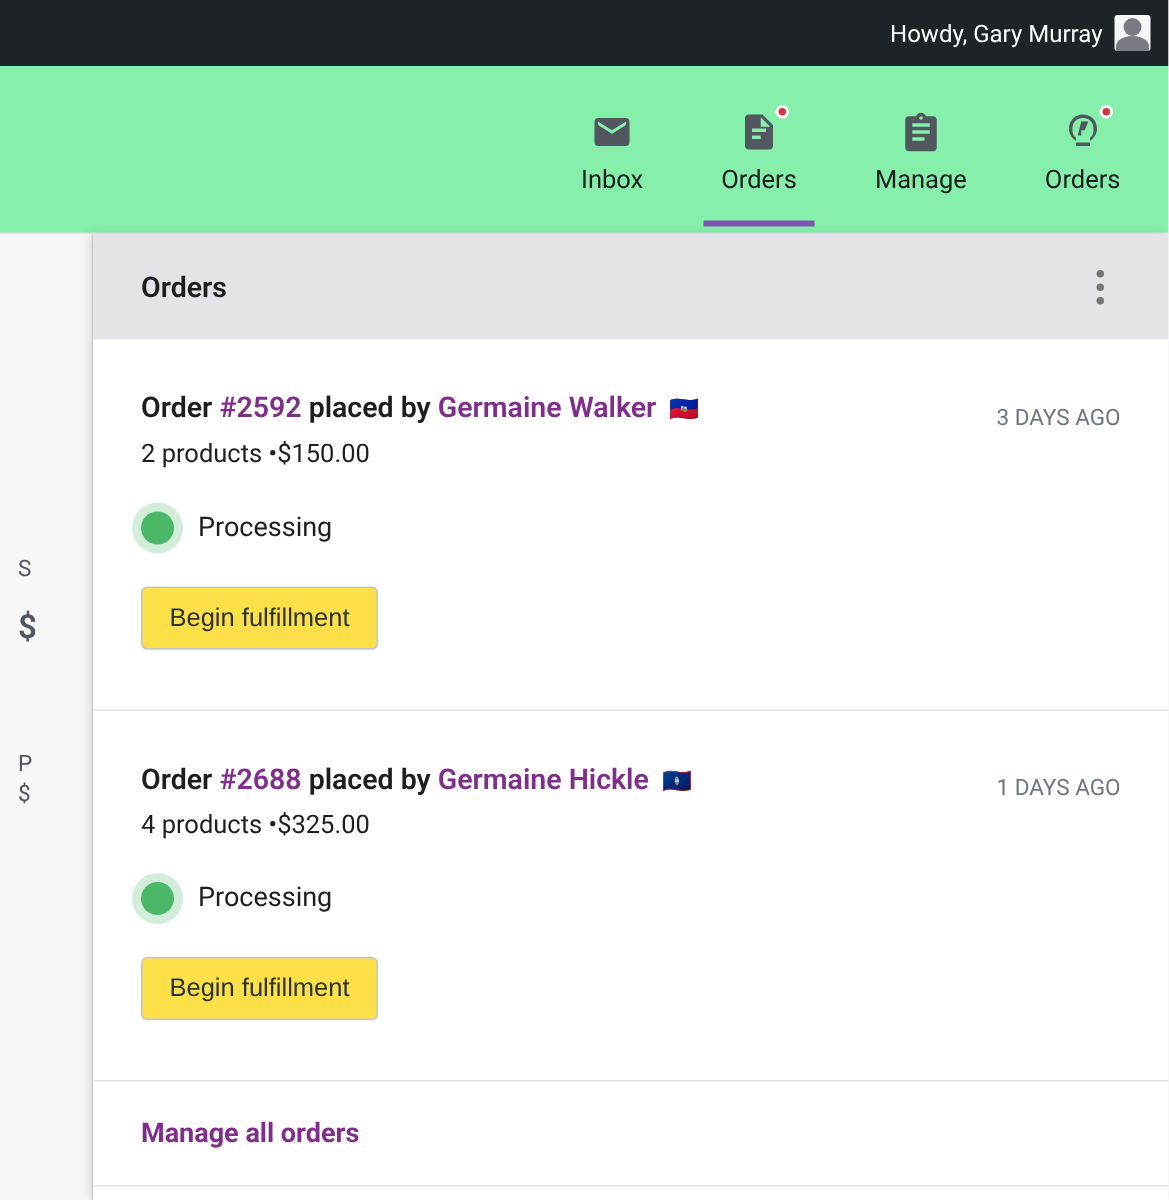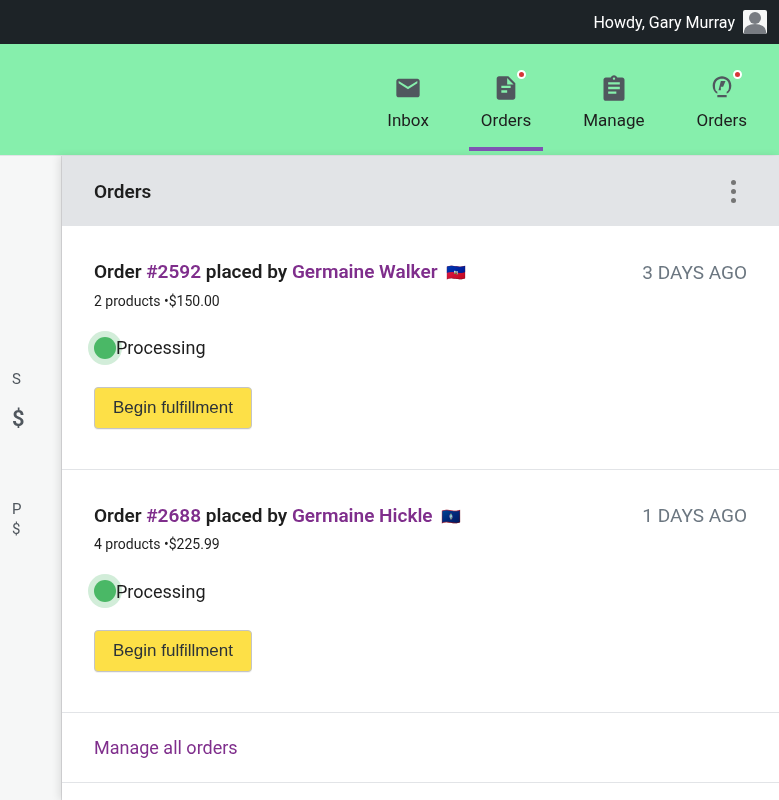--- a/index.html
+++ b/index.html
@@ -19,32 +19,32 @@
 .tab svg { width: 28px; height: 28px; fill: #50575e; }
 
 .panel-wrapper { position: relative; margin-left: 62px; }
 .panel { background: #fff; box-shadow: -3px 0 8px rgba(0,0,0,0.1); min-height: 644px; }
 .panel-header { background: #e2e4e7; height: 70px; display: flex; align-items: center; justify-content: space-between; padding: 0 28px 0 32px; }
 .panel-header h2 { font-size: 19px; font-weight: 600; color: #1e1e1e; }
 .more-btn { width: 36px; height: 36px; display:flex; flex-direction:column; align-items:center; justify-content:center; gap:4px; cursor:pointer; }
 .more-btn span { width:5px; height:5px; background:#757575; border-radius:50%; }
 
 .order-card { padding: 32px 32px 40px; border-bottom: 1px solid #e2e4e7; position: relative; }
-.order-header { display: flex; justify-content: space-between; align-items: center; margin-bottom: 6px; }
+.order-header { display: flex; justify-content: space-between; align-items: flex-end; margin-bottom: 6px; }
 .order-title { font-size: 19px; font-weight: 600; color: #1e1e1e; line-height: 1.5; }
 .order-title .order-num { color: #7f2e8c; }
 .order-title .customer { color: #7f2e8c; font-weight: 600; }
-.timestamp { font-size: 19px; color: #6c7781; font-weight: 400; white-space: nowrap; }
-.order-meta { font-size: 14px; color: #1e1e1e; margin-bottom: 28px; }
-.status-row { display: flex; align-items: center; margin-bottom: 28px; }
+.timestamp { font-size: 15px; color: #6c7781; font-weight: 400; white-space: nowrap; }
+.order-meta { font-size: 17px; color: #1e1e1e; margin-bottom: 28px; }
+.status-row { display: flex; gap: 16px; margin-bottom: 28px; }
 .status-dot { width: 22px; height: 22px; border-radius: 50%; background: #4ab866; box-shadow: 0 0 0 6px rgba(74,184,102,0.25); }
 .status-text { font-size: 18px; color: #1e1e1e; }
 .fulfill-btn { background: #fde047; border: 1px solid #c3c4c7; border-radius: 4px; padding: 10px 18px; font-size: 17px; color: #2c3338; cursor: pointer; box-shadow: 0 1px 0 rgba(0,0,0,0.05); }
 
-.manage-link { padding: 24px 32px; font-size: 18px; font-weight: 400; color: #7f2e8c; cursor: pointer; border-bottom: 1px solid #e2e4e7; }
+.manage-link { padding: 24px 32px; font-size: 18px; font-weight: 700; color: #7f2e8c; cursor: pointer; border-bottom: 1px solid #e2e4e7; }
 .flag { font-size: 16px; margin-left: 4px; }
 
 .bg-sidebar { position:absolute; left:0; top:156px; width:62px; height:644px; background:#f6f7f7; border-right:1px solid #dcdcde; z-index:-1; }
 .bg-sidebar .faded { position:absolute; color:#50575e; font-size:15px; left:12px; overflow:hidden; white-space:nowrap; width:50px; }
 </style>
 </head>
 <body>
 
 <div class="admin-bar">
   <span class="greeting">Howdy, Gary Murray</span>
@@ -124,21 +124,21 @@
       <button class="fulfill-btn">Begin fulfillment</button>
     </div>
 
     <div class="order-card">
       <div class="order-header">
         <div class="order-title">
           <span>Order </span><a class="order-num">#2688</a><span> placed by </span><a class="customer">Germaine Hickle</a> <span class="flag">🇬🇺</span>
         </div>
         <div class="timestamp">1 DAYS AGO</div>
       </div>
-      <div class="order-meta">4 products •$225.99</div>
+      <div class="order-meta">4 products •$325.00</div>
       <div class="status-row">
         <div class="status-dot"></div>
         <div class="status-text">Processing</div>
       </div>
       <button class="fulfill-btn">Begin fulfillment</button>
     </div>
 
     <div class="manage-link">Manage all orders</div>
   </div>
 </div>

